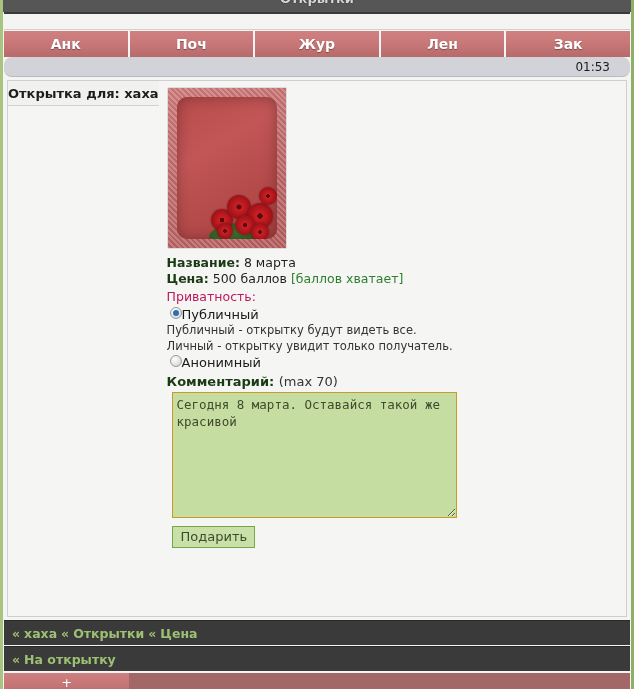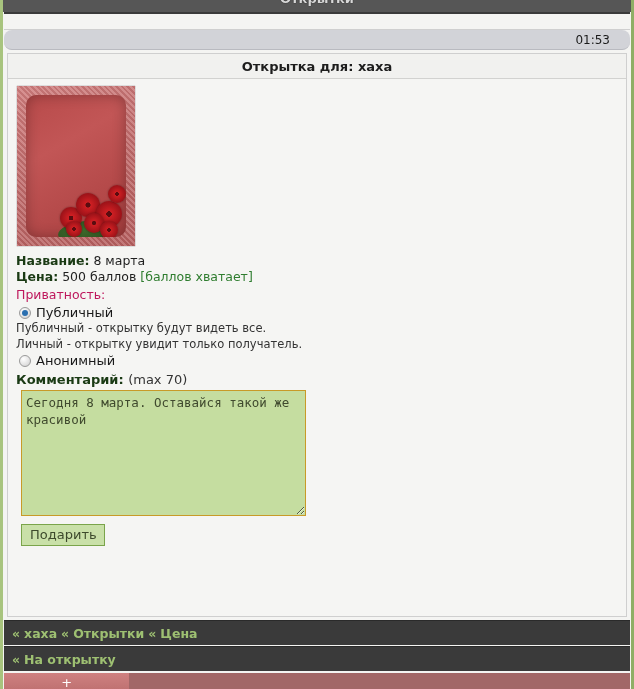--- a/index.html
+++ b/index.html
@@ -99,21 +99,20 @@
   }
 
   
   .content {
     flex: 1 1 auto;
     margin: 3px 4px 0 4px;
     background: #f5f5f3;
     border: 1px solid #cfcfcf;
     box-sizing: border-box;
     display: flex;
-    flex-direction: column;
     overflow: hidden;
   }
 
   .panel-head {
     height: 24px;
     background: #f1f1ef;
     border-bottom: 1px solid #d2d2d0;
     display: flex;
     align-items: center;
     justify-content: center;
@@ -185,22 +184,21 @@
     line-height: 16px;
     color: #1f1f1f;
   }
   .meta b { color: #1a3a14; }
   .ok { color: #2f7d2f; }
 
   .priv-head { font-weight: normal; color: #be185d; margin-top: 2px; }
 
   .radio-row {
     display: flex;
-    align-items: center;
-    gap: 5px;
+    align-items: flex-start;
     margin: 2px 0 0 3px;
     font-size: 13px;
     color: #1a1a1a;
   }
   .radio {
     width: 12px; height: 12px;
     border-radius: 50%;
     border: 1px solid #9a9a9a;
     background: radial-gradient(circle at 35% 30%, #ffffff 0%, #e2e2e2 60%, #c8c8c8 100%);
     box-sizing: border-box;
@@ -315,20 +313,27 @@
 <body>
 
 <div class="page">
 
   <div class="titlebar">
     <span>Открытки</span>
   </div>
 
   <div class="topstrip"></div>
 
+  <div class="tabs">
+    <div class="tab">Анк</div>
+    <div class="tab">Поч</div>
+    <div class="tab">Жур</div>
+    <div class="tab">Лен</div>
+    <div class="tab">Зак</div>
+  </div>
 
   <div class="clockbar">
     <span>01:53</span>
   </div>
 
   <div class="content">
 
     <div class="panel-head">Открытка для: хаха</div>
 
     <div class="panel-body">

